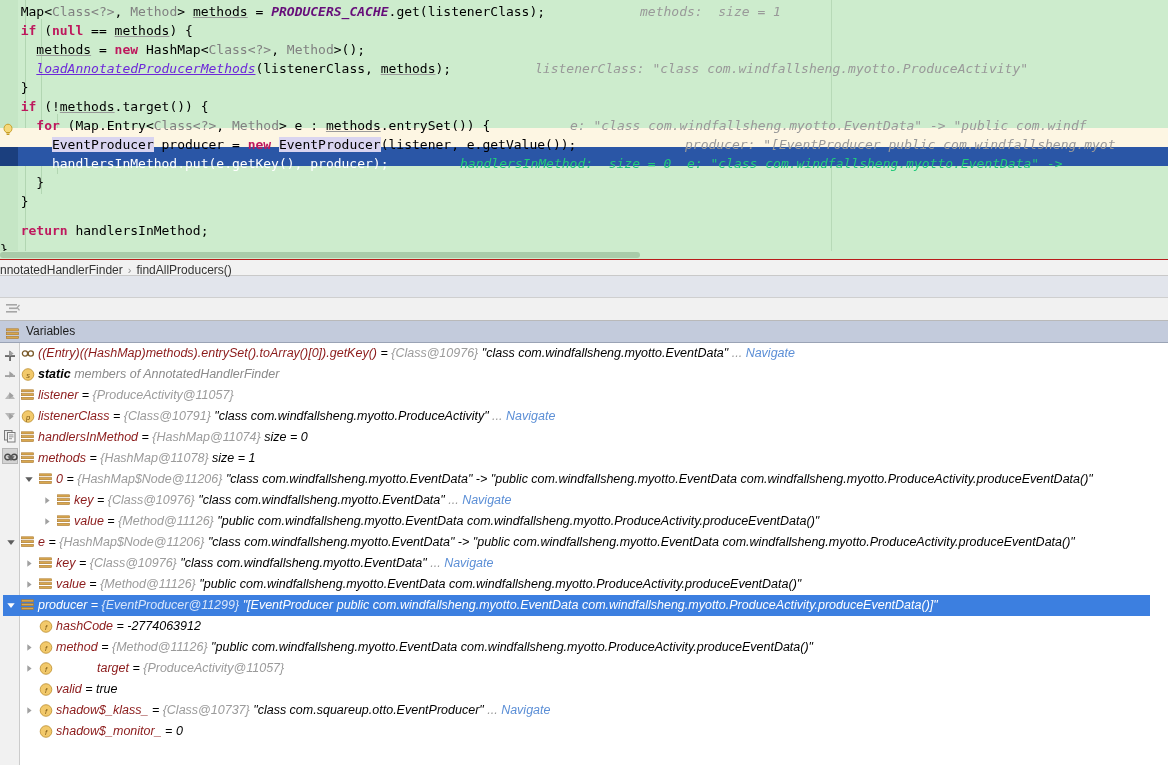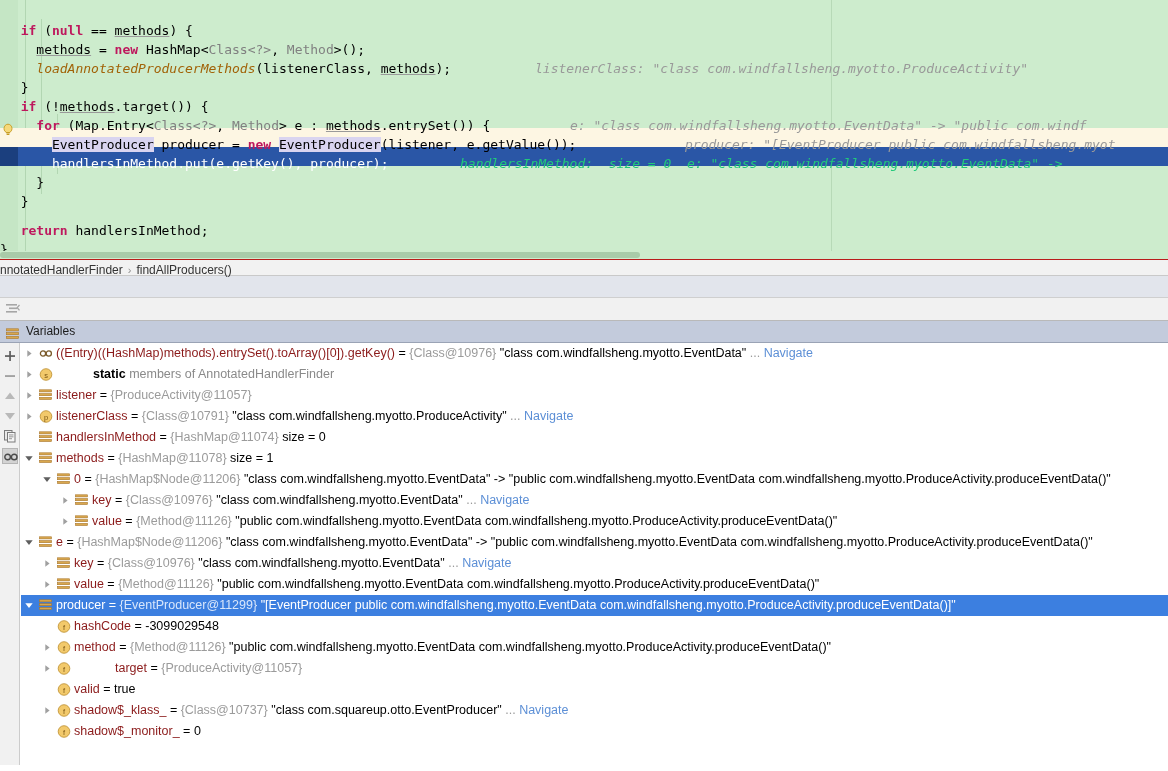--- a/index.html
+++ b/index.html
@@ -98,21 +98,21 @@
     width: 1px;
     height: 251px;
     background: #b7d9b7;
   }
 
   
   .k  { color: #be185d; font-weight: bold; }           
   .pl { color: #000000; }                               
   .id { color: #000000; }                               
   .st { color: #660e7a; font-style: italic; font-weight: bold; } 
-  .mi { color: #a16207; font-style: italic; }           
+  .mi { color: #6d28d9; font-style: italic; text-decoration: underline; }           
   .gr { color: #808080; }                               
   .hint { color: #999999; font-style: italic; }         
   .hint-sel { color: #21c97a; font-style: italic; }     
   .sel-txt { color: #ffffff; }
   .u  { text-decoration: underline; text-decoration-color: #9a9a9a; }
   .lav { background: #d9d4f0; }
 
   
   .ed-scroll-track {
     position: absolute;
@@ -229,24 +229,25 @@
   }
   .sb-btn svg { display: block; }
   .sb-btn.active {
     background: #d3d3d3;
     border: 1px solid #b5b5b5;
     box-sizing: border-box;
   }
 
   .vars-tree {
     position: absolute;
-    left: 21px;
+    left: 3px;
     top: 0;
     width: 1068px;
     height: 422px;
+    font-style: italic;
   }
   .vrow {
     position: absolute;
     left: 0;
     width: 1147px;
     height: 21px;
     font-size: 12.5px;
     white-space: nowrap;
     color: #000000;
   }
@@ -306,20 +307,24 @@
     <svg width="14" height="14" viewBox="0 0 14 14">
       <ellipse cx="7" cy="5.5" rx="4" ry="4.3" fill="#f5d97a" stroke="#c49a20" stroke-width="0.9"></ellipse>
       <rect x="5.2" y="9.2" width="3.6" height="1.2" fill="#c49a20"></rect>
       <rect x="5.6" y="10.9" width="2.8" height="1.1" fill="#c49a20"></rect>
     </svg>
   </div>
 
   <div class="code-layer">
 
     
+    <div class="code-line" style="top:2px;">
+      <span class="txt" style="left:5px;"><span class="pl">  Map&lt;</span><span class="gr">Class&lt;?&gt;</span><span class="pl">, </span><span class="gr">Method</span><span class="pl">&gt; </span><span class="id u">methods</span><span class="pl"> = </span><span class="st">PRODUCERS_CACHE</span><span class="pl">.get(listenerClass);</span></span>
+      <span class="txt hint" style="left:640px;">methods:  size = 1</span>
+    </div>
 
     
     <div class="code-line" style="top:21px;">
       <span class="txt" style="left:5px;"><span class="k">  if</span><span class="pl"> (</span><span class="k">null</span><span class="pl"> == </span><span class="id u">methods</span><span class="pl">) {</span></span>
     </div>
 
     
     <div class="code-line" style="top:40px;">
       <span class="txt" style="left:5px;"><span class="pl">    </span><span class="id u">methods</span><span class="pl"> = </span><span class="k">new</span><span class="pl"> HashMap&lt;</span><span class="gr">Class&lt;?&gt;</span><span class="pl">, </span><span class="gr">Method</span><span class="pl">&gt;();</span></span>
     </div>
@@ -478,21 +483,21 @@
         <svg width="9" height="9" viewBox="0 0 9 9">
             <path d="M2.3 1.3 L6.6 4.5 L2.3 7.7 Z" fill="#a0a0a0"></path>
           </svg>
       </span>
       <span class="vicon" style="left:18px;">
         <svg width="14" height="13" viewBox="0 0 14 13">
           <circle cx="7" cy="6.5" r="5.8" fill="#f2c96b" stroke="#bb8b28" stroke-width="0.8"></circle>
           <text x="7" y="9.6" font-family="Liberation Sans, sans-serif" font-size="7.5" fill="#7a5513" text-anchor="middle">s</text>
         </svg>
       </span>
-      <span class="vtext" style="left:35px;margin-left:37px;">
+      <span class="vtext" style="left:35px;">
         <span class="vstatic">static</span><span> </span><span class="vstatic-sub">members of AnnotatedHandlerFinder</span>
       </span>
     </div>
 
     <div class="vrow" style="top:42px;">
       <span class="twisty" style="left:4px;">
         <svg width="9" height="9" viewBox="0 0 9 9">
             <path d="M2.3 1.3 L6.6 4.5 L2.3 7.7 Z" fill="#a0a0a0"></path>
           </svg>
       </span>
@@ -683,21 +688,21 @@
     </div>
 
     <div class="vrow" style="top:273px;">
       <span class="vicon" style="left:36px;">
         <svg width="14" height="13" viewBox="0 0 14 13">
           <circle cx="7" cy="6.5" r="5.8" fill="#f2c96b" stroke="#bb8b28" stroke-width="0.8"></circle>
           <text x="7" y="9.7" font-family="Liberation Sans, sans-serif" font-size="7.5" fill="#7a5513" text-anchor="middle">f</text>
         </svg>
       </span>
       <span class="vtext" style="left:53px;">
-        <span class="vname">hashCode</span><span class="veq"> = </span><span class="vnum">-3099029548</span>
+        <span class="vname">hashCode</span><span class="veq"> = </span><span class="vnum">-2774063912</span>
       </span>
     </div>
 
     <div class="vrow" style="top:294px;">
       <span class="twisty" style="left:22px;">
         <svg width="9" height="9" viewBox="0 0 9 9">
             <path d="M2.3 1.3 L6.6 4.5 L2.3 7.7 Z" fill="#a0a0a0"></path>
           </svg>
       </span>
       <span class="vicon" style="left:36px;">

